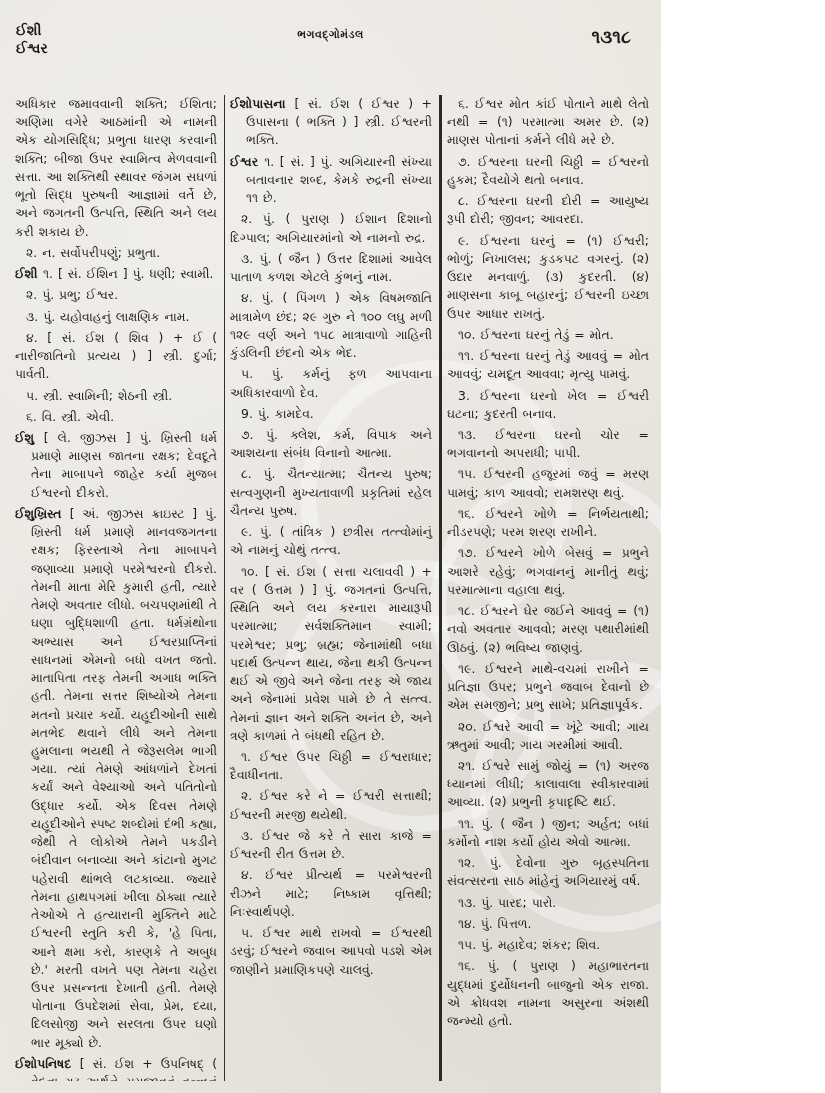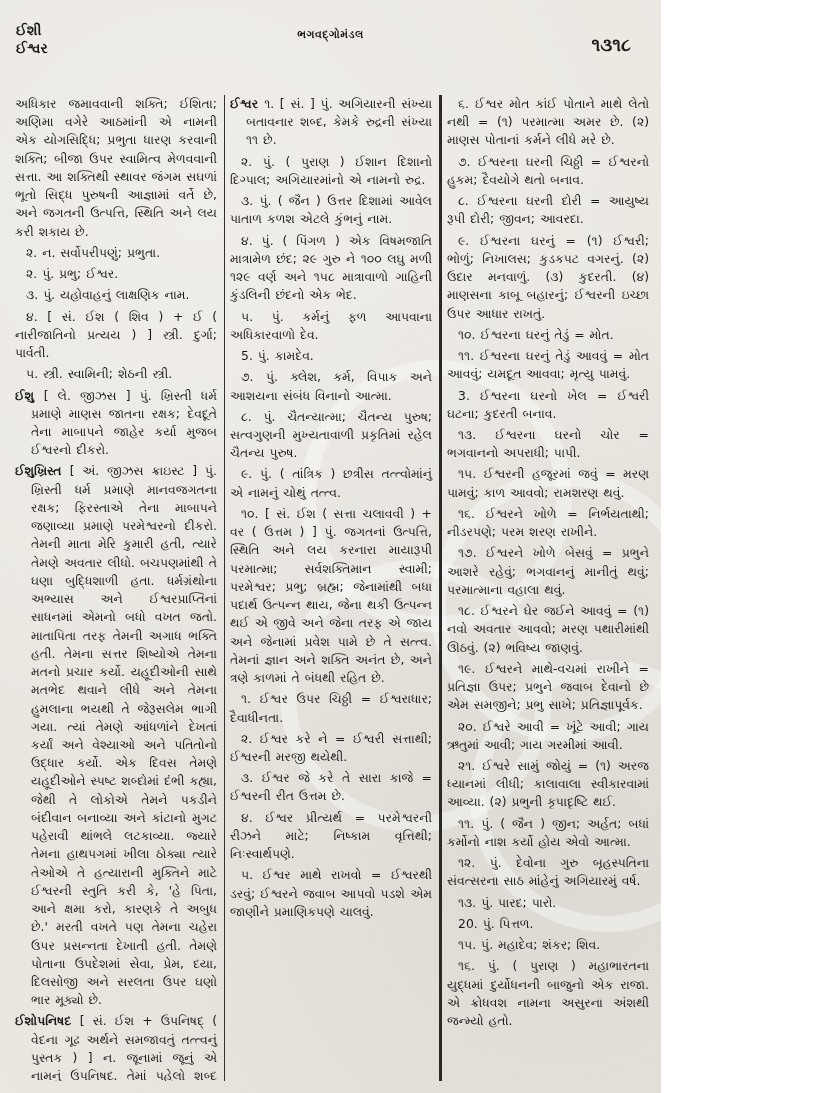--- a/index.html
+++ b/index.html
@@ -18,21 +18,21 @@
   .wm{position:absolute;border-radius:50%;border:16px solid rgba(255,255,255,.38);z-index:0;}
   .wm1{width:240px;height:240px;left:300px;top:360px;}
   .wm2{width:240px;height:240px;left:430px;top:470px;}
   .wm3{width:240px;height:240px;left:280px;top:560px;}
   .wm4{width:240px;height:240px;left:470px;top:660px;}
 
   .header{position:absolute;top:18px;left:0;right:0;height:70px;z-index:2;}
   .guide{position:absolute;left:16px;top:4px;line-height:1.25;font-weight:bold;font-size:14px;}
   .guide div{white-space:nowrap;}
   .title{position:absolute;left:0;right:0;top:10px;text-align:center;font-weight:bold;font-size:11px;letter-spacing:.5px;}
-  .pageno{position:absolute;right:30px;top:16px;font-weight:bold;font-size:18px;}
+  .pageno{position:absolute;right:30px;top:8px;font-weight:bold;font-size:18px;}
 
   .columns{
     position:absolute;top:95px;left:10px;right:8px;bottom:12px;
     display:flex;z-index:1;justify-content:center;
   }
   .col{flex:1 1 0;padding:0 7px 0 5px;overflow:hidden;}
   .col.c2{border-left:1.5px solid #33302c;}
   .col.c3{border-left:3px solid #2b2926;padding-right:4px;}
 
   .para{
@@ -59,35 +59,38 @@
       <div>ઈશ્વર</div>
     </div>
     <div class="title">ભગવદ્ગોમંડલ</div>
     <div class="pageno">૧૩૧૮</div>
   </div>
 
   <div class="columns">
     <div class="col c1">
         <div class="para cont">અધિકાર જમાવવાની શક્તિ; ઈશિતા; અણિમા વગેરે આઠમાંની એ નામની એક યોગસિદ્ધિ; પ્રભુતા ધારણ કરવાની શક્તિ; બીજા ઉપર સ્વામિત્વ મેળવવાની સત્તા. આ શક્તિથી સ્થાવર જંગમ સઘળાં ભૂતો સિદ્ધ પુરુષની આજ્ઞામાં વર્તે છે, અને જગતની ઉત્પત્તિ, સ્થિતિ અને લય કરી શકાય છે.</div>
         <div class="para sense">૨. ન. સર્વોપરીપણું; પ્રભુતા.</div>
+        <div class="para entry"><span class="head">ઈશી </span>૧. [ સં. ઈશિન ] પું. ધણી; સ્વામી.</div>
         <div class="para sense">૨. પું. પ્રભુ; ઈશ્વર.</div>
         <div class="para sense">૩. પું. યહોવાહનું લાક્ષણિક નામ.</div>
         <div class="para sense">૪. [ સં. ઈશ ( શિવ ) + ઈ ( નારીજાતિનો પ્રત્યય ) ] સ્ત્રી. દુર્ગા; પાર્વતી.</div>
         <div class="para sense">૫. સ્ત્રી. સ્વામિની; શેઠની સ્ત્રી.</div>
+        <div class="para sense">૬. વિ. સ્ત્રી. એવી.</div>
         <div class="para entry"><span class="head">ઈશુ </span>[ લે. જીઝસ ] પું. ખ્રિસ્તી ધર્મ પ્રમાણે માણસ જાતના રક્ષક; દેવદૂતે તેના માબાપને જાહેર કર્યા મુજબ ઈશ્વરનો દીકરો.</div>
         <div class="para entry"><span class="head">ઈશુખ્રિસ્ત </span>[ અં. જીઝસ ક્રાઇસ્ટ ] પું. ખ્રિસ્તી ધર્મ પ્રમાણે માનવજગતના રક્ષક; ફિરસ્તાએ તેના માબાપને જણાવ્યા પ્રમાણે પરમેશ્વરનો દીકરો. તેમની માતા મેરિ કુમારી હતી, ત્યારે તેમણે અવતાર લીધો. બચપણમાંથી તે ઘણા બુદ્ધિશાળી હતા. ધર્મગ્રંથોના અભ્યાસ અને ઈશ્વરપ્રાપ્તિનાં સાધનમાં એમનો બધો વખત જતો. માતાપિતા તરફ તેમની અગાધ ભક્તિ હતી. તેમના સત્તર શિષ્યોએ તેમના મતનો પ્રચાર કર્યો. યહૂદીઓની સાથે મતભેદ થવાને લીધે અને તેમના હુમલાના ભયથી તે જેરૂસલેમ ભાગી ગયા. ત્યાં તેમણે આંધળાંને દેખતાં કર્યાં અને વેશ્યાઓ અને પતિતોનો ઉદ્ધાર કર્યો. એક દિવસ તેમણે યહૂદીઓને સ્પષ્ટ શબ્દોમાં દંભી કહ્યા, જેથી તે લોકોએ તેમને પકડીને બંદીવાન બનાવ્યા અને કાંટાનો મુગટ પહેરાવી થાંભલે લટકાવ્યા. જ્યારે તેમના હાથપગમાં ખીલા ઠોક્યા ત્યારે તેઓએ તે હત્યારાની મુક્તિને માટે ઈશ્વરની સ્તુતિ કરી કે, 'હે પિતા, આને ક્ષમા કરો, કારણકે તે અબુધ છે.' મરતી વખતે પણ તેમના ચહેરા ઉપર પ્રસન્નતા દેખાતી હતી. તેમણે પોતાના ઉપદેશમાં સેવા, પ્રેમ, દયા, દિલસોજી અને સરલતા ઉપર ઘણો ભાર મૂક્યો છે.</div>
         <div class="para entry"><span class="head">ઈશોપનિષદ </span>[ સં. ઈશ + ઉપનિષદ્ ( વેદના ગૂઢ અર્થને સમજાવતું તત્ત્વનું પુસ્તક ) ] ન. જૂનામાં જૂનું એ નામનું ઉપનિષદ. તેમાં પહેલો શબ્દ ઈશ હોવાથી તે ઈશોપનિષદ નામે ઓળખાયું. બીજાં ઉપનિષદો બ્રાહ્મણ કે</div>
       </div>
     <div class="col c2">
+        <div class="para entry"><span class="head">ઈશોપાસના </span>[ સં. ઈશ ( ઈશ્વર ) + ઉપાસના ( ભક્તિ ) ] સ્ત્રી. ઈશ્વરની ભક્તિ.</div>
         <div class="para entry"><span class="head">ઈશ્વર </span>૧. [ સં. ] પું. અગિયારની સંખ્યા બતાવનાર શબ્દ, કેમકે રુદ્રની સંખ્યા ૧૧ છે.</div>
         <div class="para sense">૨. પું. ( પુરાણ ) ઈશાન દિશાનો દિગ્પાલ; અગિયારમાંનો એ નામનો રુદ્ર.</div>
         <div class="para sense">૩. પું. ( જૈન ) ઉત્તર દિશામાં આવેલ પાતાળ કળશ એટલે કુંભનું નામ.</div>
         <div class="para sense">૪. પું. ( પિંગળ ) એક વિષમજાતિ માત્રામેળ છંદ; ૨૯ ગુરુ ને ૧૦૦ લઘુ મળી ૧૨૯ વર્ણ અને ૧૫૮ માત્રાવાળો ગાહિની કુંડલિની છંદનો એક ભેદ.</div>
         <div class="para sense">૫. પું. કર્મનું ફળ આપવાના અધિકારવાળો દેવ.</div>
-        <div class="para sense">5. પું. કામદેવ.</div>
+        <div class="para sense">9. પું. કામદેવ.</div>
         <div class="para sense">૭. પું. ક્લેશ, કર્મ, વિપાક અને આશયના સંબંધ વિનાનો આત્મા.</div>
         <div class="para sense">૮. પું. ચૈતન્યાત્મા; ચૈતન્ય પુરુષ; સત્વગુણની મુખ્યતાવાળી પ્રકૃતિમાં રહેલ ચૈતન્ય પુરુષ.</div>
         <div class="para sense">૯. પું. ( તાંત્રિક ) છત્રીસ તત્ત્વોમાંનું એ નામનું ચોથું તત્ત્વ.</div>
         <div class="para sense">૧૦. [ સં. ઈશ ( સત્તા ચલાવવી ) + વર ( ઉત્તમ ) ] પું. જગતનાં ઉત્પત્તિ, સ્થિતિ અને લય કરનારા માયારૂપી પરમાત્મા; સર્વશક્તિમાન સ્વામી; પરમેશ્વર; પ્રભુ; બ્રહ્મ; જેનામાંથી બધા પદાર્થ ઉત્પન્ન થાય, જેના થકી ઉત્પન્ન થઈ એ જીવે અને જેના તરફ એ જાય અને જેનામાં પ્રવેશ પામે છે તે સત્ત્વ. તેમનાં જ્ઞાન અને શક્તિ અનંત છે, અને ત્રણે કાળમાં તે બંધથી રહિત છે.</div>
         <div class="para sense">૧. ઈશ્વર ઉપર ચિઠ્ઠી = ઈશ્વરાધાર; દૈવાધીનતા.</div>
         <div class="para sense">૨. ઈશ્વર કરે ને = ઈશ્વરી સત્તાથી; ઈશ્વરની મરજી થયેથી.</div>
         <div class="para sense">૩. ઈશ્વર જે કરે તે સારા કાજે = ઈશ્વરની રીત ઉત્તમ છે.</div>
         <div class="para sense">૪. ઈશ્વર પ્રીત્યર્થ = પરમેશ્વરની રીઝને માટે; નિષ્કામ વૃત્તિથી; નિઃસ્વાર્થપણે.</div>
         <div class="para sense">૫. ઈશ્વર માથે રાખવો = ઈશ્વરથી ડરવું; ઈશ્વરને જવાબ આપવો પડશે એમ જાણીને પ્રમાણિકપણે ચાલવું.</div>
       </div>
@@ -103,18 +106,18 @@
         <div class="para sense">૧૫. ઈશ્વરની હજૂરમાં જવું = મરણ પામવું; કાળ આવવો; રામશરણ થવું.</div>
         <div class="para sense">૧૬. ઈશ્વરને ખોળે = નિર્ભયતાથી; નીડરપણે; પરમ શરણ રાખીને.</div>
         <div class="para sense">૧૭. ઈશ્વરને ખોળે બેસવું = પ્રભુને આશરે રહેવું; ભગવાનનું માનીતું થવું; પરમાત્માના વહાલા થવું.</div>
         <div class="para sense">૧૮. ઈશ્વરને ઘેર જઈને આવવું = (૧) નવો અવતાર આવવો; મરણ પથારીમાંથી ઊઠવું. (૨) ભવિષ્ય જાણવું.</div>
         <div class="para sense">૧૯. ઈશ્વરને માથે-વચમાં રાખીને = પ્રતિજ્ઞા ઉપર; પ્રભુને જવાબ દેવાનો છે એમ સમજીને; પ્રભુ સાખે; પ્રતિજ્ઞાપૂર્વક.</div>
         <div class="para sense">૨૦. ઈશ્વરે આવી = ખૂંટે આવી; ગાય ઋતુમાં આવી; ગાય ગરમીમાં આવી.</div>
         <div class="para sense">૨૧. ઈશ્વરે સામું જોયું = (૧) અરજ ધ્યાનમાં લીધી; કાલાવાલા સ્વીકારવામાં આવ્યા. (૨) પ્રભુની કૃપાદૃષ્ટિ થઈ.</div>
         <div class="para sense">૧૧. પું. ( જૈન ) જીન; અર્હત; બધાં કર્મોનો નાશ કર્યો હોય એવો આત્મા.</div>
         <div class="para sense">૧૨. પું. દેવોના ગુરુ બૃહસ્પતિના સંવત્સરના સાઠ માંહેનું અગિયારમું વર્ષ.</div>
         <div class="para sense">૧૩. પું. પારદ; પારો.</div>
-        <div class="para sense">20. પું. પિત્તળ.</div>
+        <div class="para sense">૧૪. પું. પિત્તળ.</div>
         <div class="para sense">૧૫. પું. મહાદેવ; શંકર; શિવ.</div>
         <div class="para sense">૧૬. પું. ( પુરાણ ) મહાભારતના યુદ્ધમાં દુર્યોધનની બાજુનો એક રાજા. એ ક્રોધવશ નામના અસુરના અંશથી જન્મ્યો હતો.</div>
       </div>
   </div>
 </div>
 
 </body></html>

